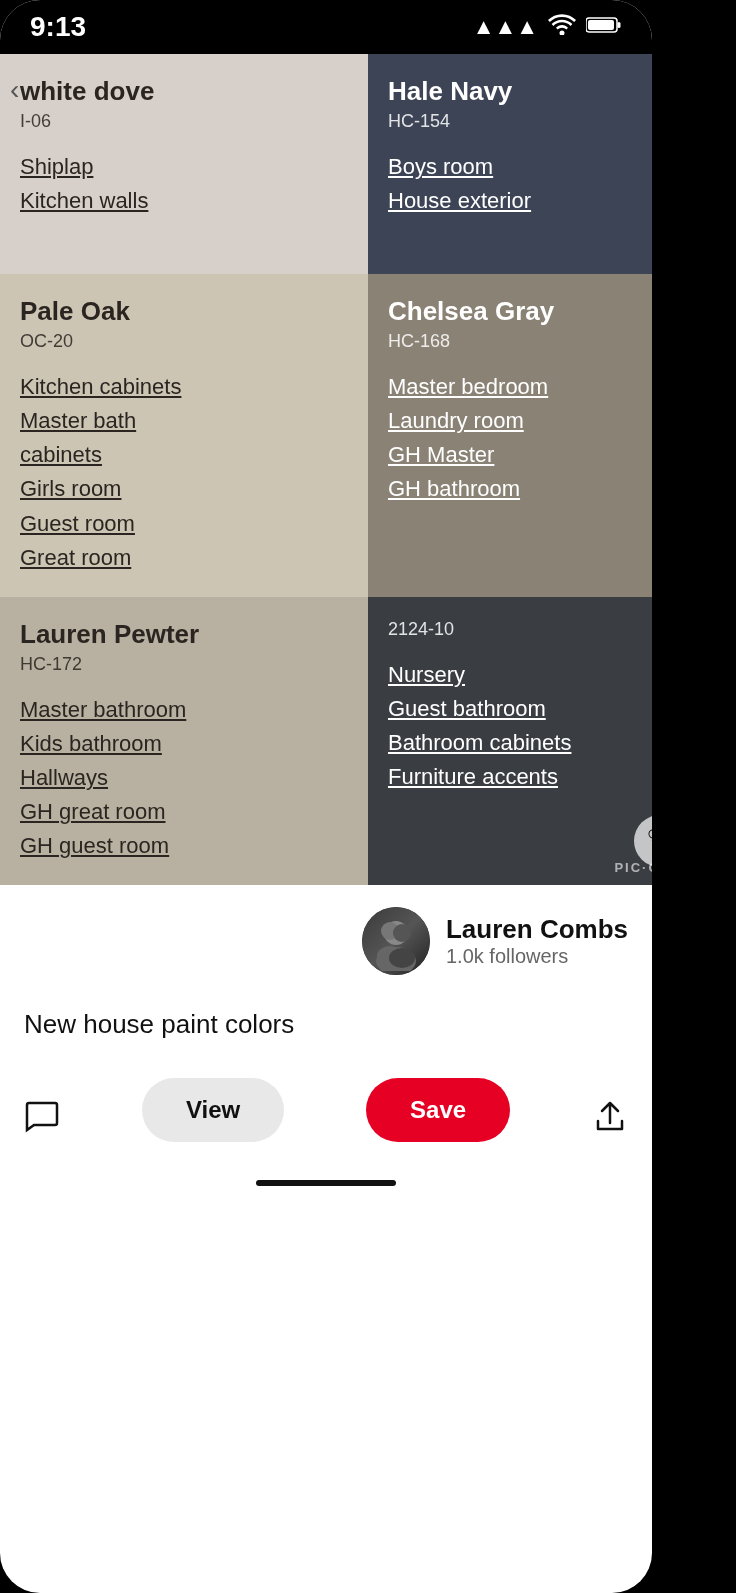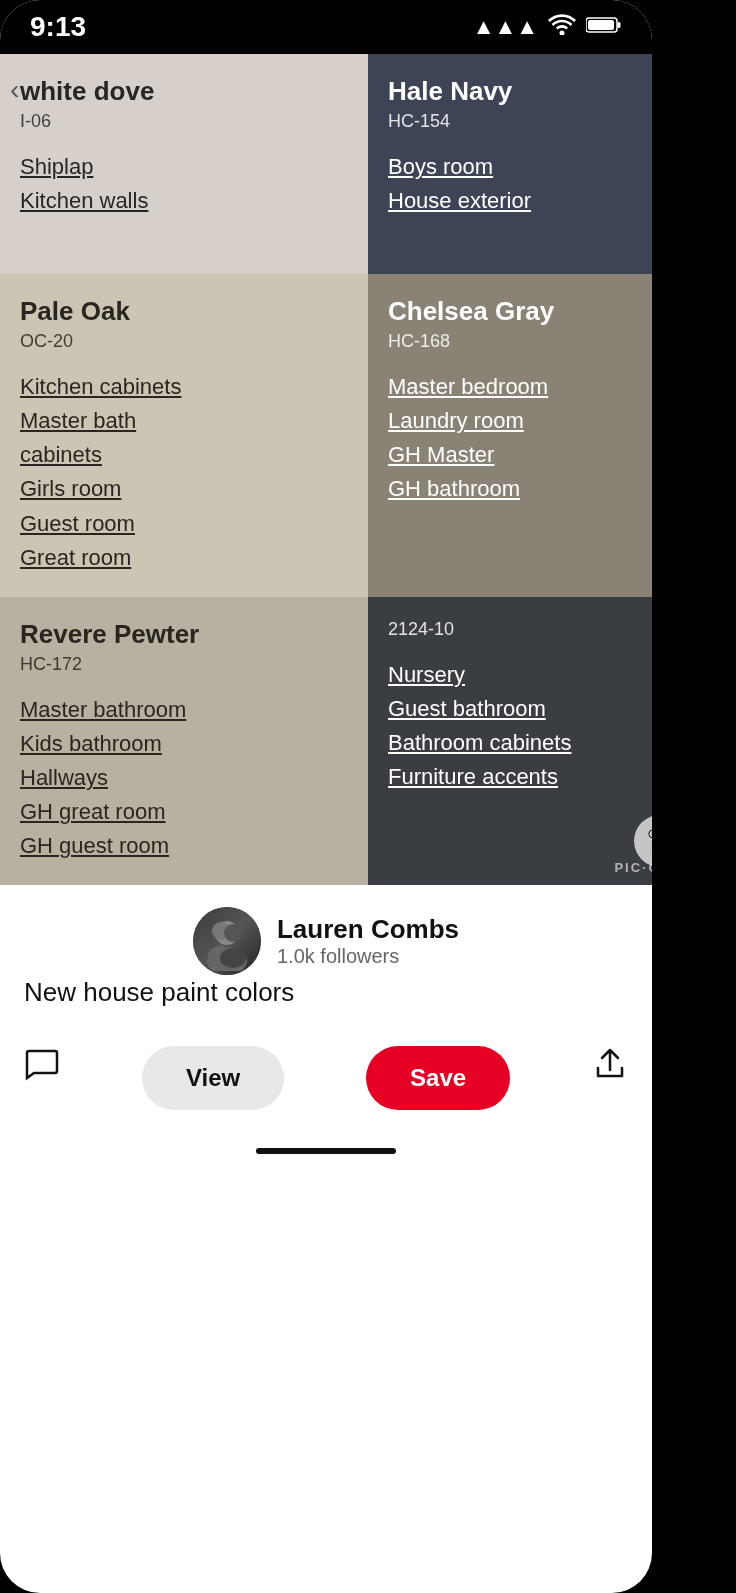--- a/index.html
+++ b/index.html
@@ -168,22 +168,22 @@
 
     
     .bottom-section {
       background: #fff;
       padding: 22px 24px 0;
     }
 
     .author-row {
       display: flex;
       align-items: center;
-      justify-content: center;
-      margin-bottom: 2px;
+      justify-content: flex-end;
+      margin-bottom: 34px;
     }
 
     .author-left {
       display: flex;
       align-items: center;
       gap: 16px;
     }
 
     .avatar {
       width: 68px;
@@ -235,21 +235,21 @@
     }
 
     .pin-description {
       font-size: 26px;
       color: #111;
       margin-bottom: 28px;
     }
 
     .action-row {
       display: flex;
-      align-items: flex-start;
+      align-items: flex-end;
       justify-content: space-between;
       padding: 10px 0 20px;
       gap: 24px;
     }
 
     .action-comment {
       font-size: 32px;
       color: #111;
       cursor: pointer;
     }
@@ -353,21 +353,21 @@
 
     <div class="cell cell-chelsea-gray">
       <div class="cell-title">Chelsea Gray</div>
       <div class="cell-code">HC-168</div>
       <div class="cell-rooms">
         Master bedroom<br>Laundry room<br>GH Master<br>GH bathroom
       </div>
     </div>
 
     <div class="cell cell-revere-pewter">
-      <div class="cell-title">Revere Pewter</div>
+      <div class="cell-title">Lauren Pewter</div>
       <div class="cell-code">HC-172</div>
       <div class="cell-rooms">
         Master bathroom<br>Kids bathroom<br>Hallways<br>GH great room<br>GH guest room
       </div>
     </div>
 
     <div class="cell cell-wrought-iron" style="position:relative;">
       <div class="cell-code">2124-10</div>
       <div class="cell-rooms">
         Nursery<br>Guest bathroom<br>Bathroom cabinets<br>Furniture accents

